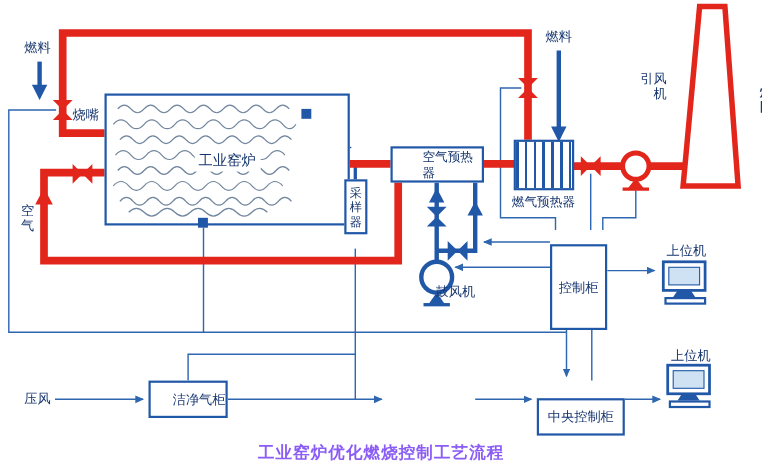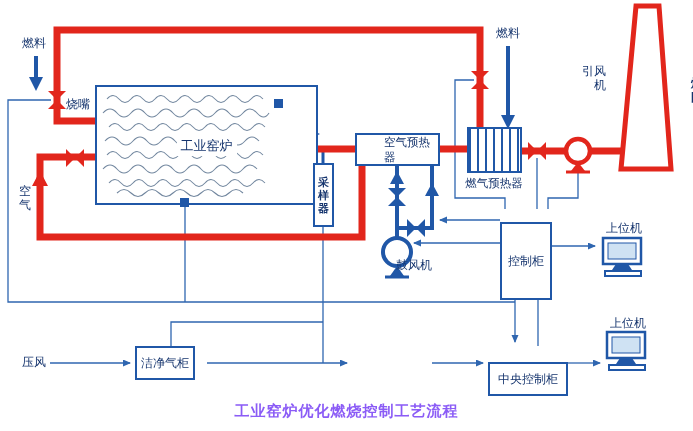--- a/index.html
+++ b/index.html
@@ -135,35 +135,35 @@
       <path d="M12,40 Q18,33 24,40 T36,40 T48,40 T60,40 T72,40 T84,40 T96,40 T108,40 T120,40 T132,40 T144,40 T156,40 T168,40"></path>
       <path d="M8,54 Q15,46 22,54 T36,54 T50,54 T64,54 T78,54 T92,54 T106,54 T120,54 T134,54 T148,54 T162,54"></path>
       <path d="M10,68 Q16,61 22,68 T34,68 T46,68 T58,68 T70,68 T82,68 T94,68 T106,68 T118,68 T130,68 T142,68 T154,68 T166,68"></path>
       <path d="M6,82 Q13,74 20,82 T34,82 T48,82 T62,82 T76,82 T90,82 T104,82 T118,82 T132,82 T146,82 T160,82"></path>
       <path d="M12,96 Q18,89 24,96 T36,96 T48,96 T60,96 T72,96 T84,96 T96,96 T108,96 T120,96 T132,96 T144,96 T156,96 T168,96"></path>
       <path d="M20,106 Q27,99 34,106 T48,106 T62,106 T76,106 T90,106 T104,106 T118,106 T132,106 T146,106"></path>
     </svg>
     <div class="kiln-label">工业窑炉</div>
   </div>
 
-  <div class="box" style="left:313px;top:163px;width:21px;height:64px;font-weight:bold;">
+  <div class="box" style="left:313px;top:163px;width:21px;height:50px;">
     <div class="vstack" style="font-size:11px;line-height:13px;">采样器</div>
   </div>
 
   <div class="box" style="left:355px;top:133px;width:85px;height:33px;font-size:11.5px;padding-left:27px;">
     <span>空气预热器</span>
   </div>
 
   <div class="box striped" style="left:467px;top:127px;width:55px;height:46px;"></div>
 
   <div class="box" style="left:500px;top:222px;width:52px;height:78px;">
     <span>控制柜</span>
   </div>
 
-  <div class="box" style="left:135px;top:346px;width:60px;height:34px;">
+  <div class="box" style="left:135px;top:346px;width:72px;height:34px;justify-content:flex-end;">
     <span>洁净气柜</span>
   </div>
 
 
   <div class="box" style="left:488px;top:346px;width:80px;height:34px;margin-top:16px;">
     <span>中央控制柜</span>
   </div>
 
   <div class="sq" style="left:274px;top:99px;"></div>
   <div class="sq" style="left:180px;top:198px;"></div>

